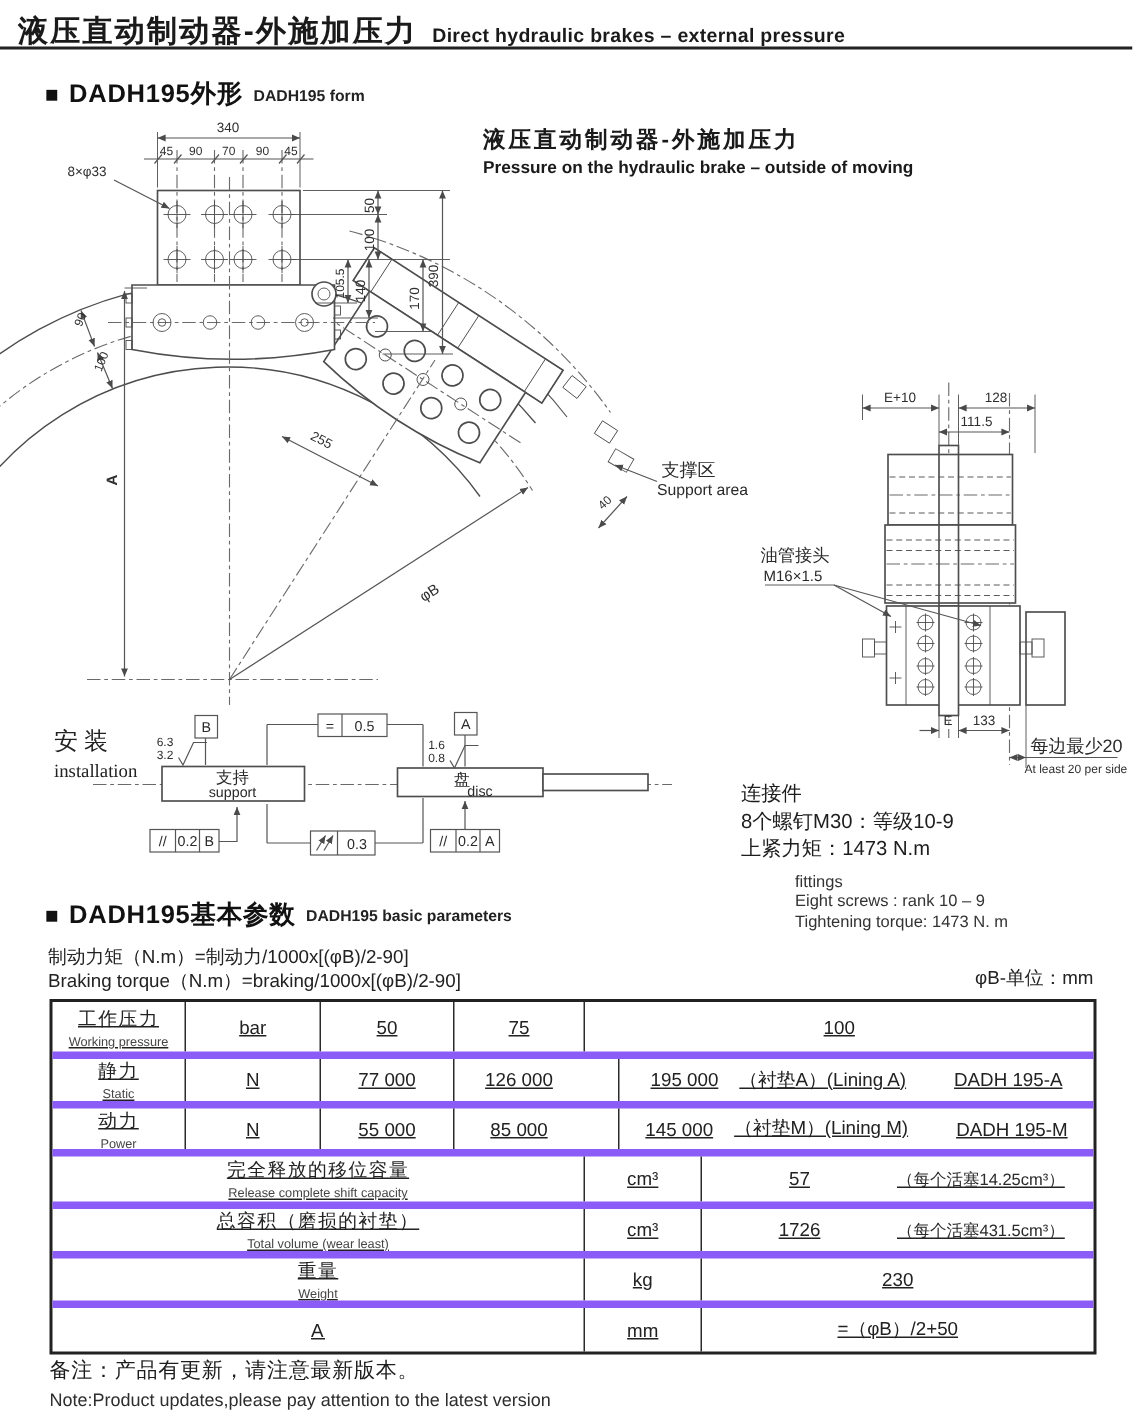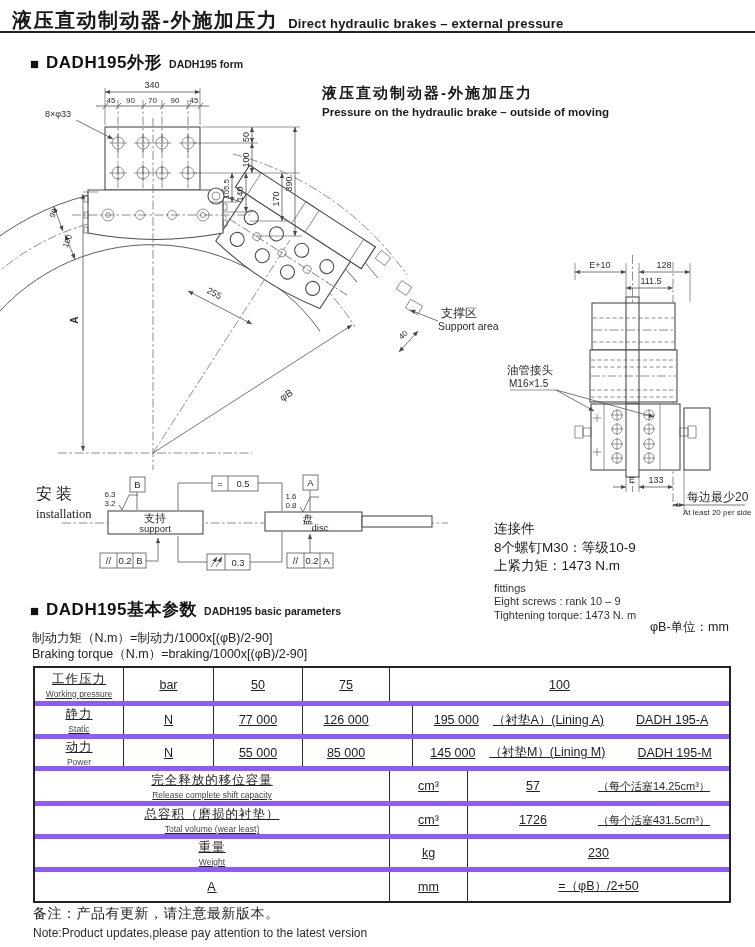--- a/index.html
+++ b/index.html
@@ -25,26 +25,26 @@
   .cap .en { font-size:11.5px; font-weight:bold; color:#1a1a1a; margin-top:3px; }
 
   
   .inst { left:36px; top:484px; font-family:"Liberation Serif", serif; color:#222; }
   .inst .zh { font-size:16px; letter-spacing:4px; }
   .inst .en { font-size:12.5px; margin-top:2px; }
 
   
   .fit { left:494px; top:520px; }
   .fit .z { font-size:13.5px; line-height:18.5px; color:#1d1d1d; }
-  .fit .e { font-size:11px; line-height:13.5px; color:#333; }
+  .fit .e { font-size:11px; line-height:13.5px; color:#333;margin-left:36px; }
   .fit .gap { height:6px; }
 
   
   .formula { left:32px; top:630px; font-size:12.5px; line-height:16px; color:#222; }
-  .unitnote { left:650px; top:619px; font-size:12.5px; color:#222; }
+  .unitnote { left:650px; top:644px; font-size:12.5px; color:#222; }
 
   
   .tbl { left:33px; top:666px; width:698px; border:2px solid #222; display:flex; flex-direction:column; background:#fff;}
   .trow { display:flex; border-top:5px solid #8b5cf6; }
   .trow:first-child { border-top:none; }
   .cell { border-left:1px solid #2b2b2b; display:flex; align-items:center; justify-content:center; font-size:12.5px; color:#222;text-decoration:underline;}
   .cell:first-child { border-left:none; }
   .lab { flex-direction:column; }
   .lab .lz { font-size:12.5px; letter-spacing:1px; }
   .lab .le { font-size:8.5px; color:#444; margin-top:1px; letter-spacing:0; }

